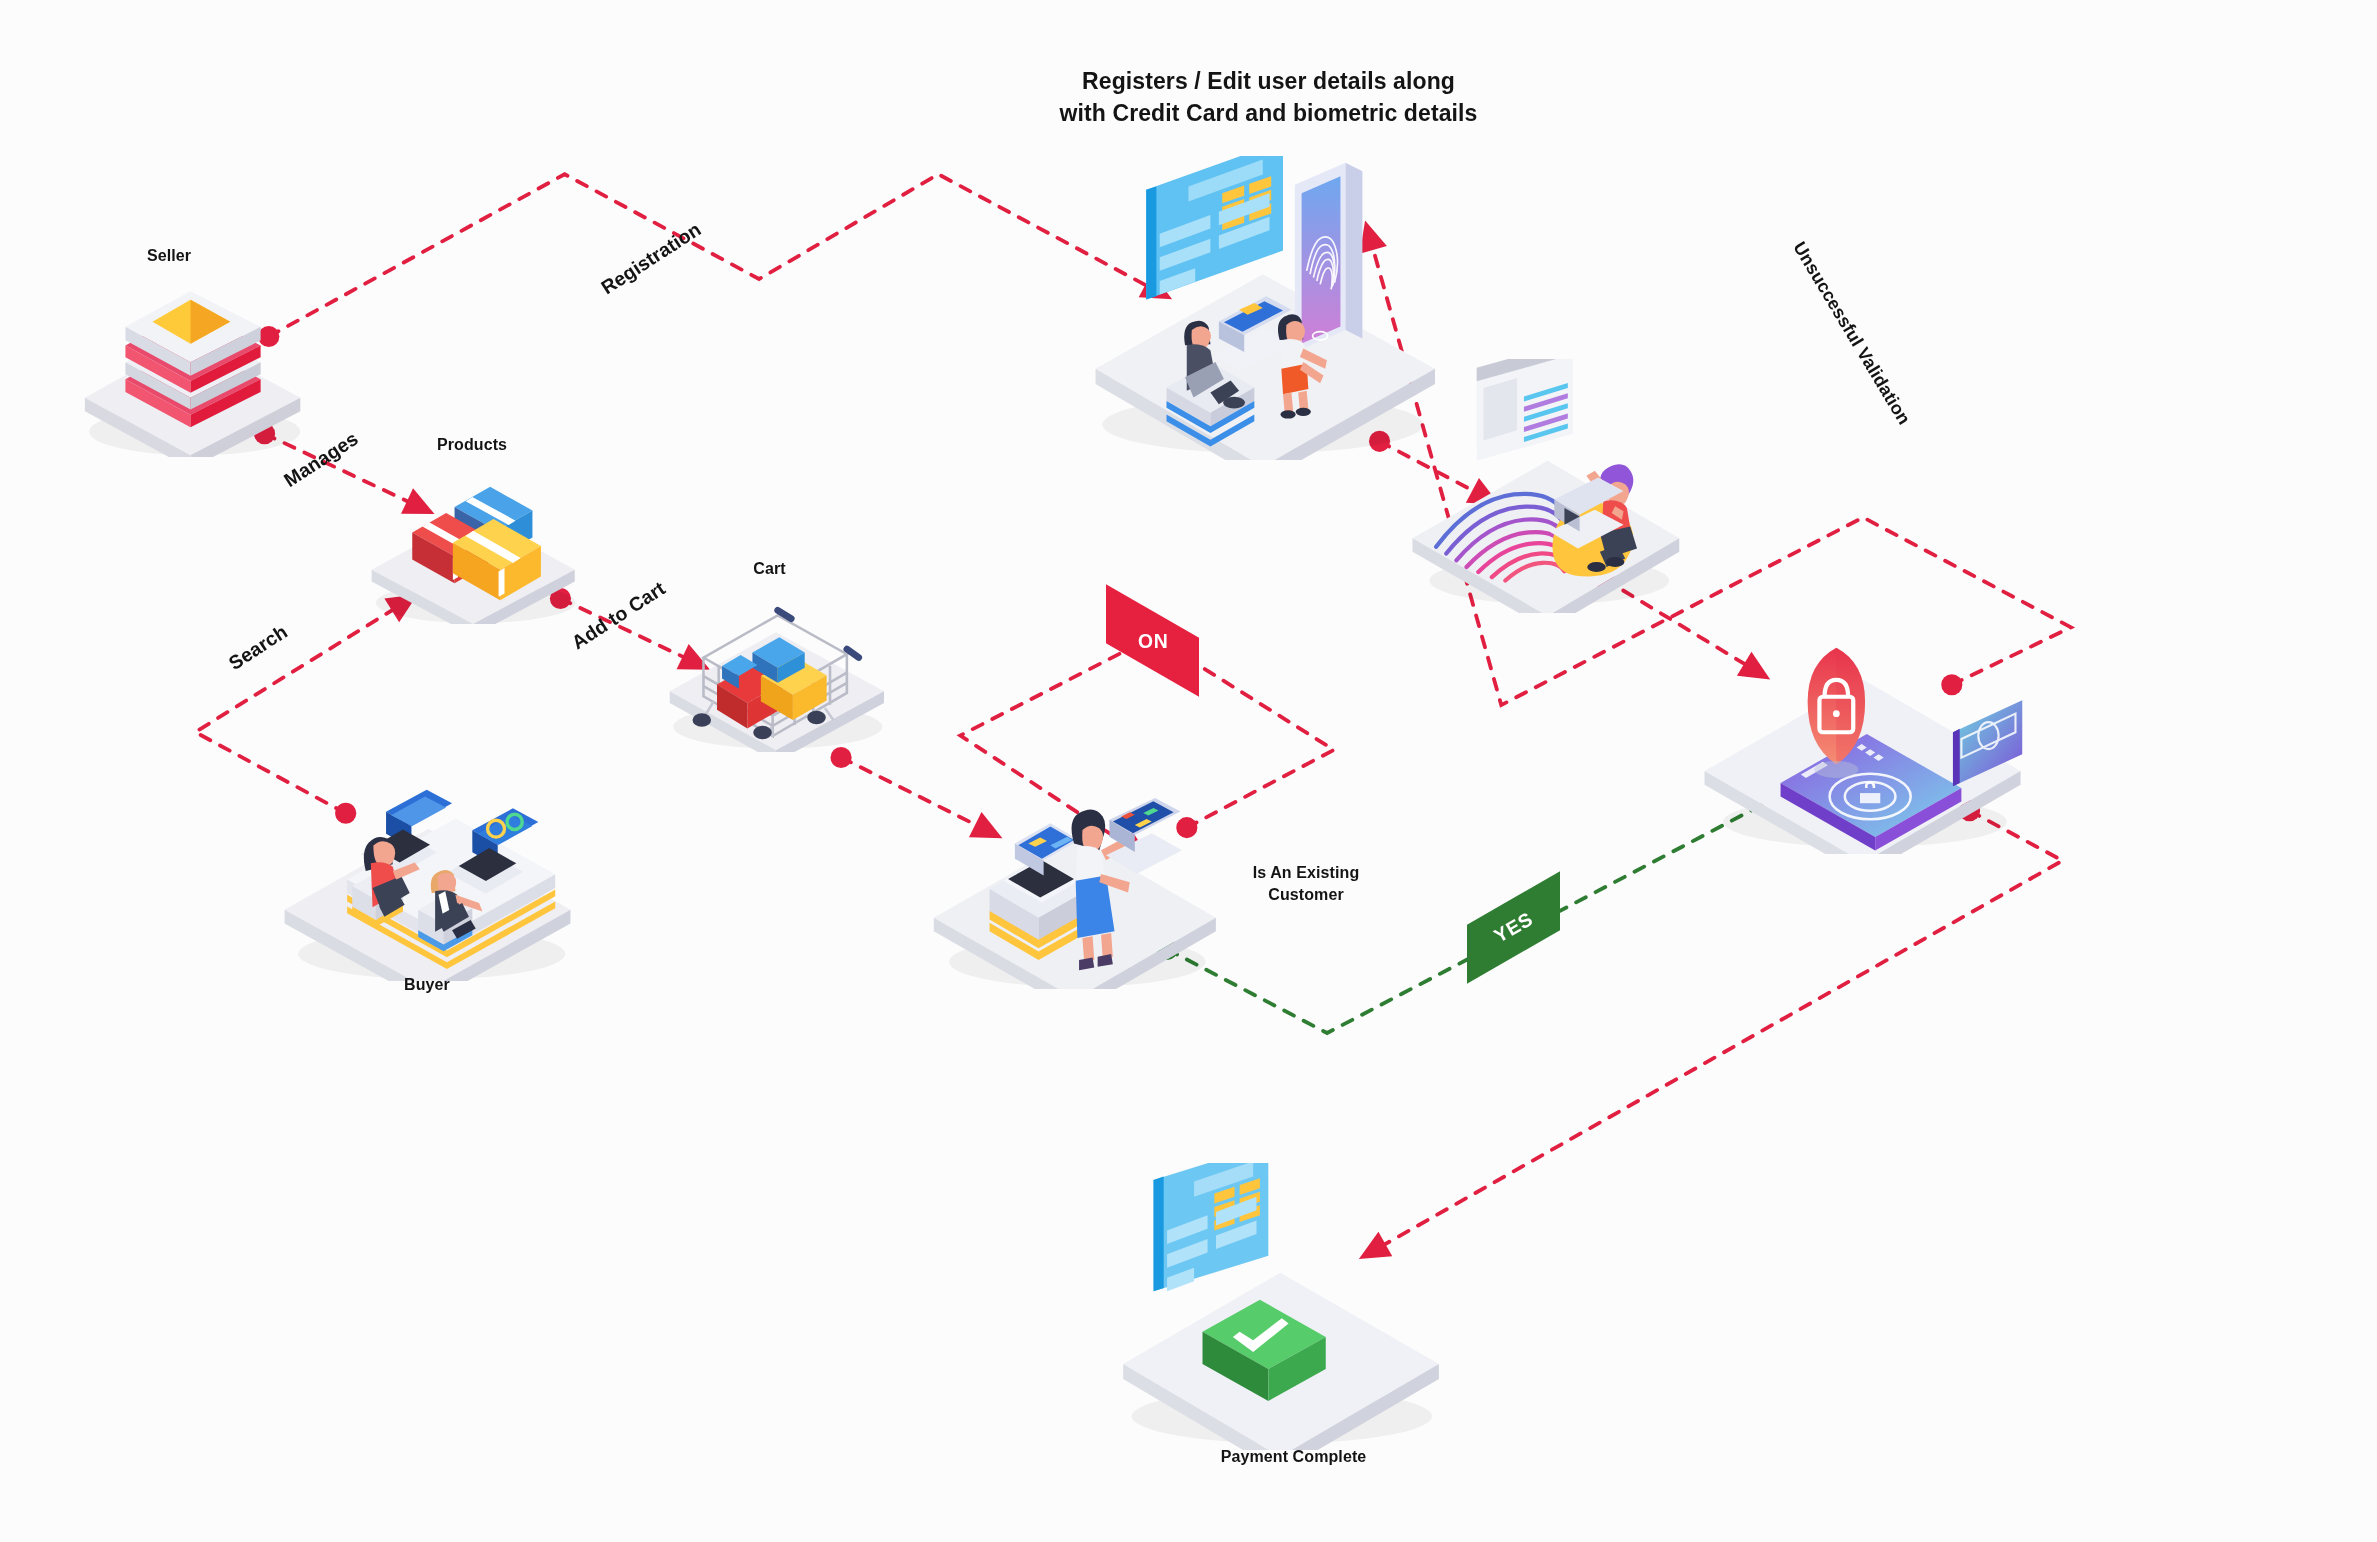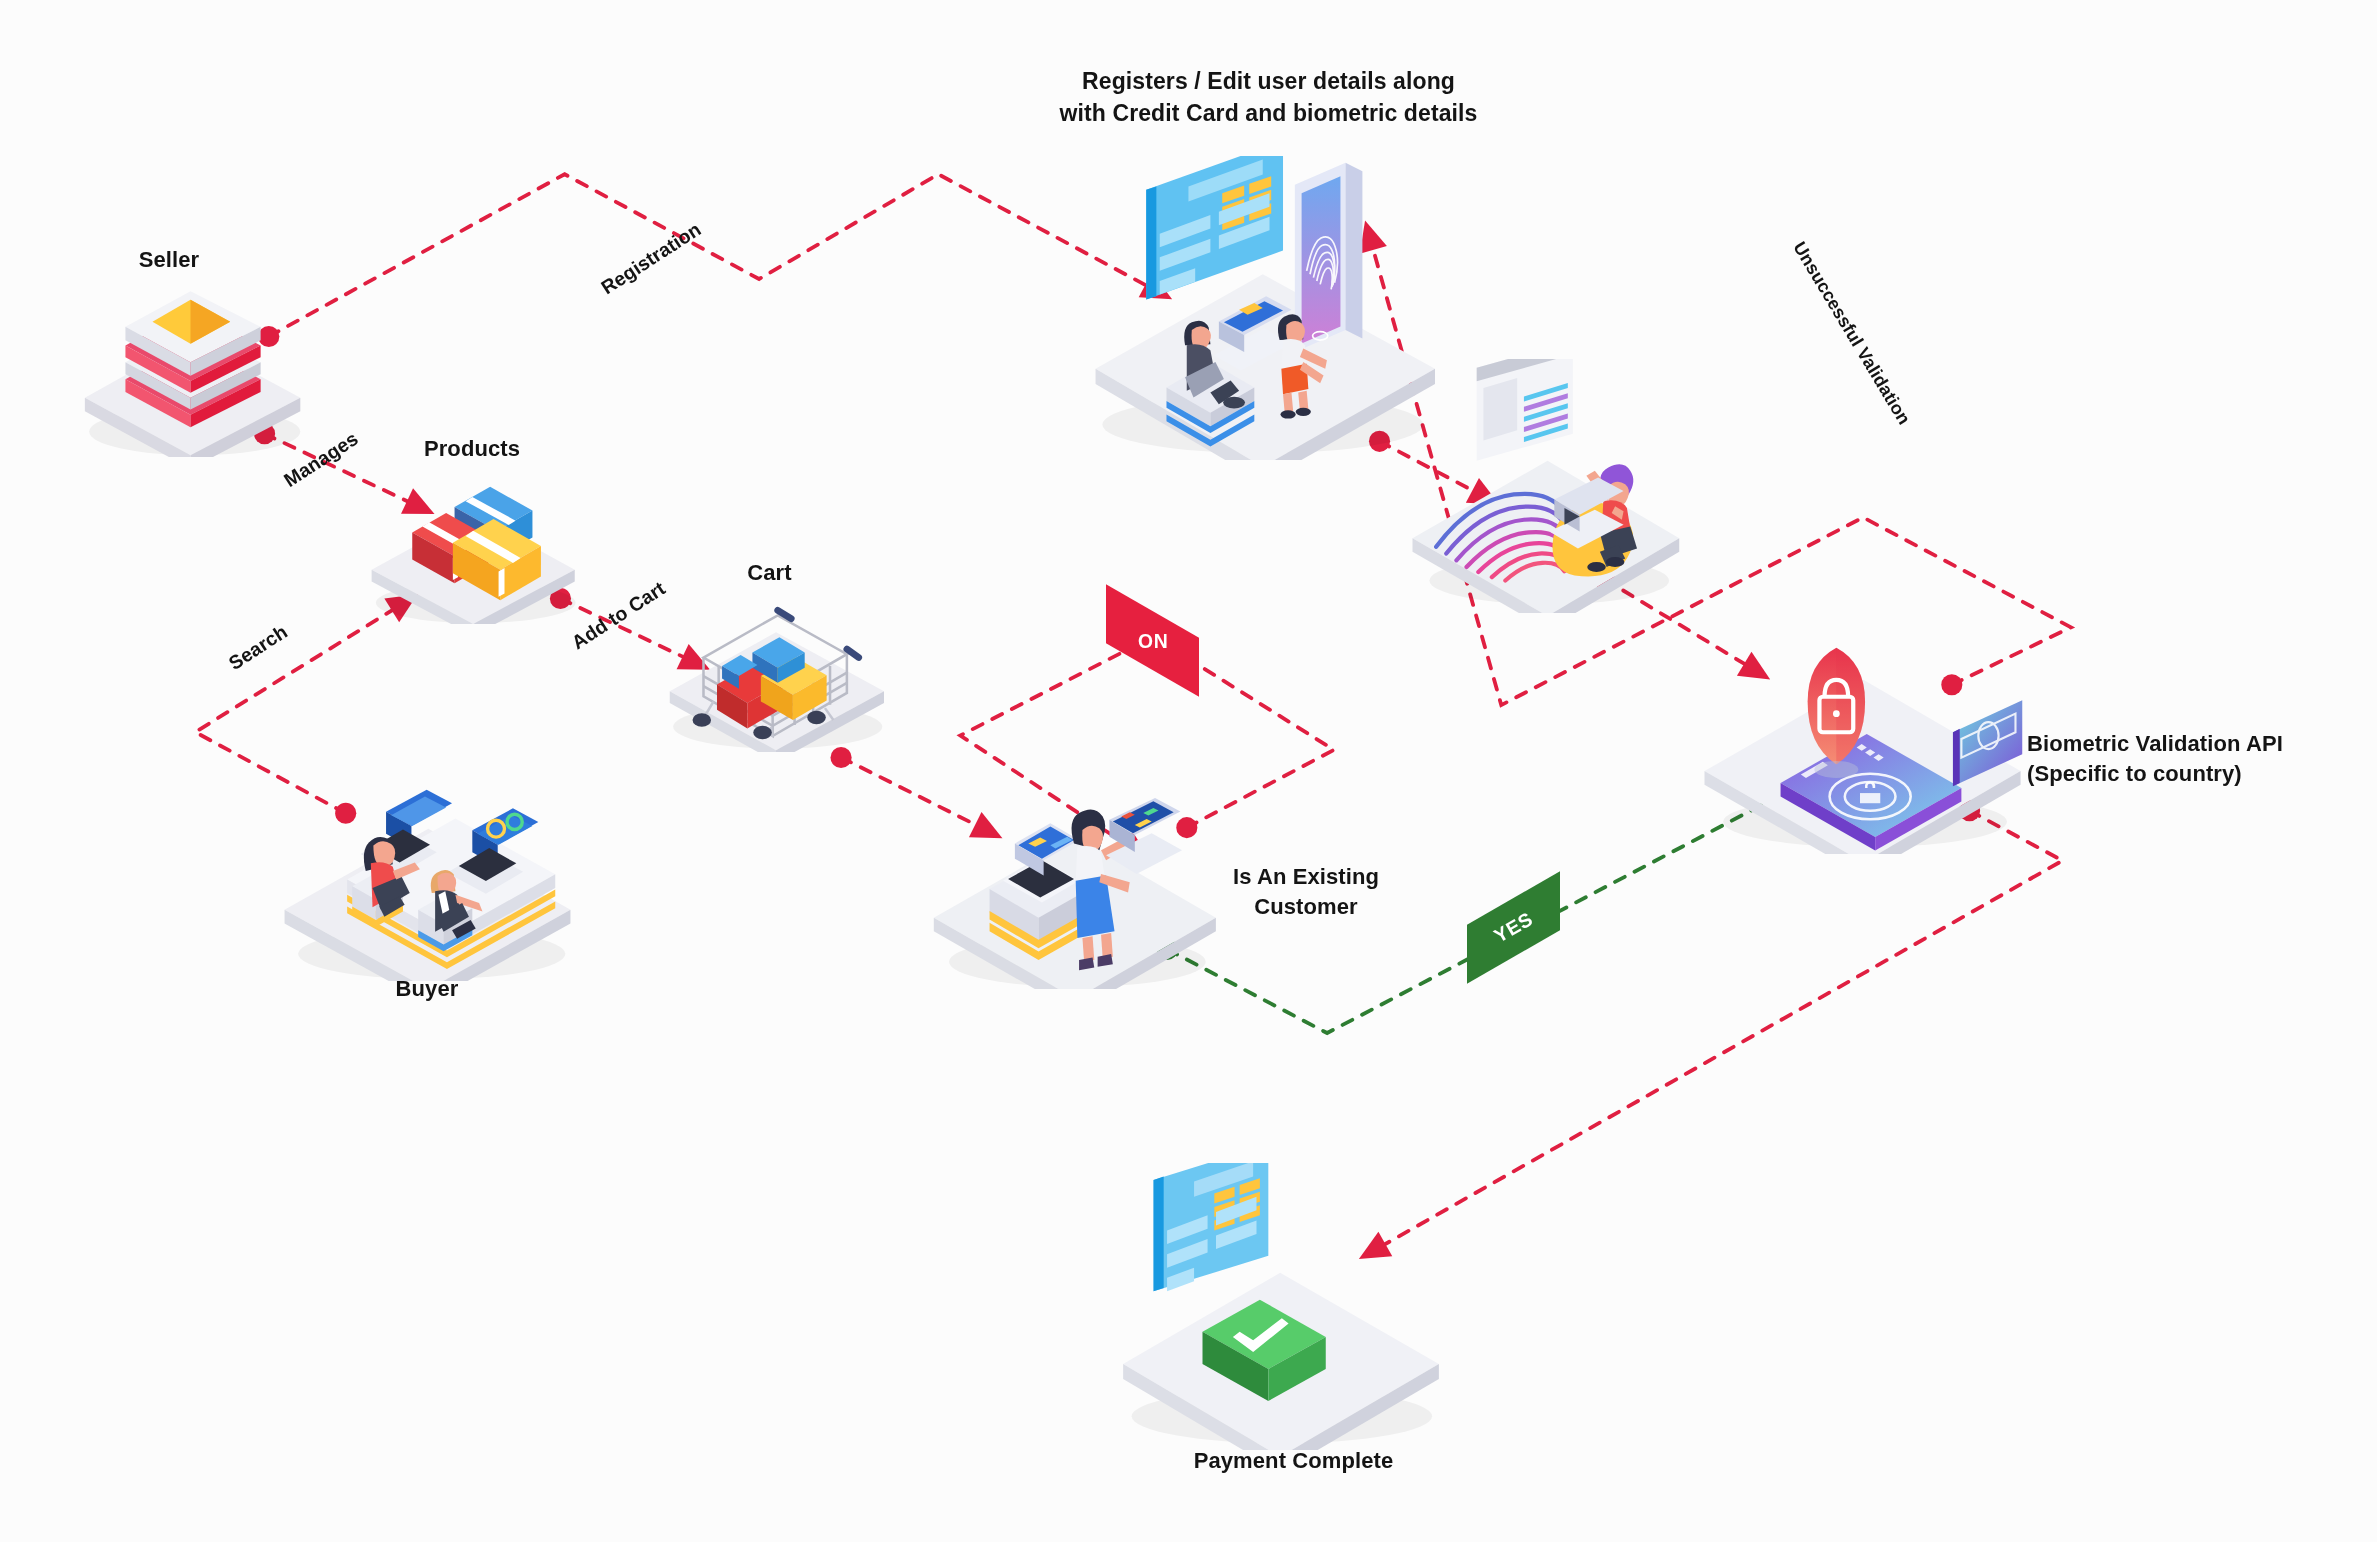--- a/index.html
+++ b/index.html
@@ -1,21 +1,21 @@
 <!DOCTYPE html>
 <html style="font-size:13.5px"><head>
 <meta charset="utf-8">
 <style>
   html,body{margin:0;padding:0;background:#fcfcfc;}
   body{width:2377px;height:1542px;font-family:"Liberation Sans",sans-serif;overflow:hidden;}
   #stage{position:relative;width:2377px;height:1542px;background:#fcfcfc;}
   svg.layer{position:absolute;left:0;top:0;width:2377px;height:1542px;}
   .lbl{position:absolute;color:#141414;font-weight:700;text-align:center;line-height:1.38;
        letter-spacing:0.1px;white-space:pre;}
-  .lbl.node{font-size:22px;}
+  .lbl.node{font-size:16px;}
   .lbl.big{font-size:23px;}
   .lbl.edge{font-size:19.4px;font-weight:700;}
   .lbl.edge.thin{font-size:18px;}
   .diam{position:absolute;display:flex;align-items:center;justify-content:center;
         color:#fff;font-weight:700;font-size:19.4px;letter-spacing:0.8px;}
   .iso{position:absolute;}
 </style>
 </head>
 <body>
 
@@ -518,22 +518,20 @@
 
   <div class="lbl node" style="left:351px;top:974px;width:152px">Buyer</div>
 
   <div class="lbl big" style="left:1015px;top:66px;width:507px">Registers / Edit user details along
 with Credit Card and biometric details</div>
 
   <div class="lbl node" style="left:1179px;top:862px;width:254px">Is An Existing
 Customer</div>
 
 
-  <div class="lbl node" style="left:2027px;top:729px;width:338px;text-align:left">Biometric Validation API
-(Specific to country)</div>
 
   <div class="lbl node" style="left:1158px;top:1446px;width:271px">Payment Complete</div>
 
   <div class="lbl edge" style="left:558px;top:245px;width:186px;transform:rotate(-33deg);transform-origin:50% 50%;">Registration</div>
 
   <div class="lbl edge" style="left:245px;top:446px;width:152px;transform:rotate(-33deg);transform-origin:50% 50%;">Manages</div>
 
   <div class="lbl edge" style="left:182px;top:634px;width:152px;transform:rotate(-33deg);transform-origin:50% 50%;">Search</div>
 
   <div class="lbl edge" style="left:517px;top:602px;width:203px;transform:rotate(-33deg);transform-origin:50% 50%;">Add to Cart</div>

